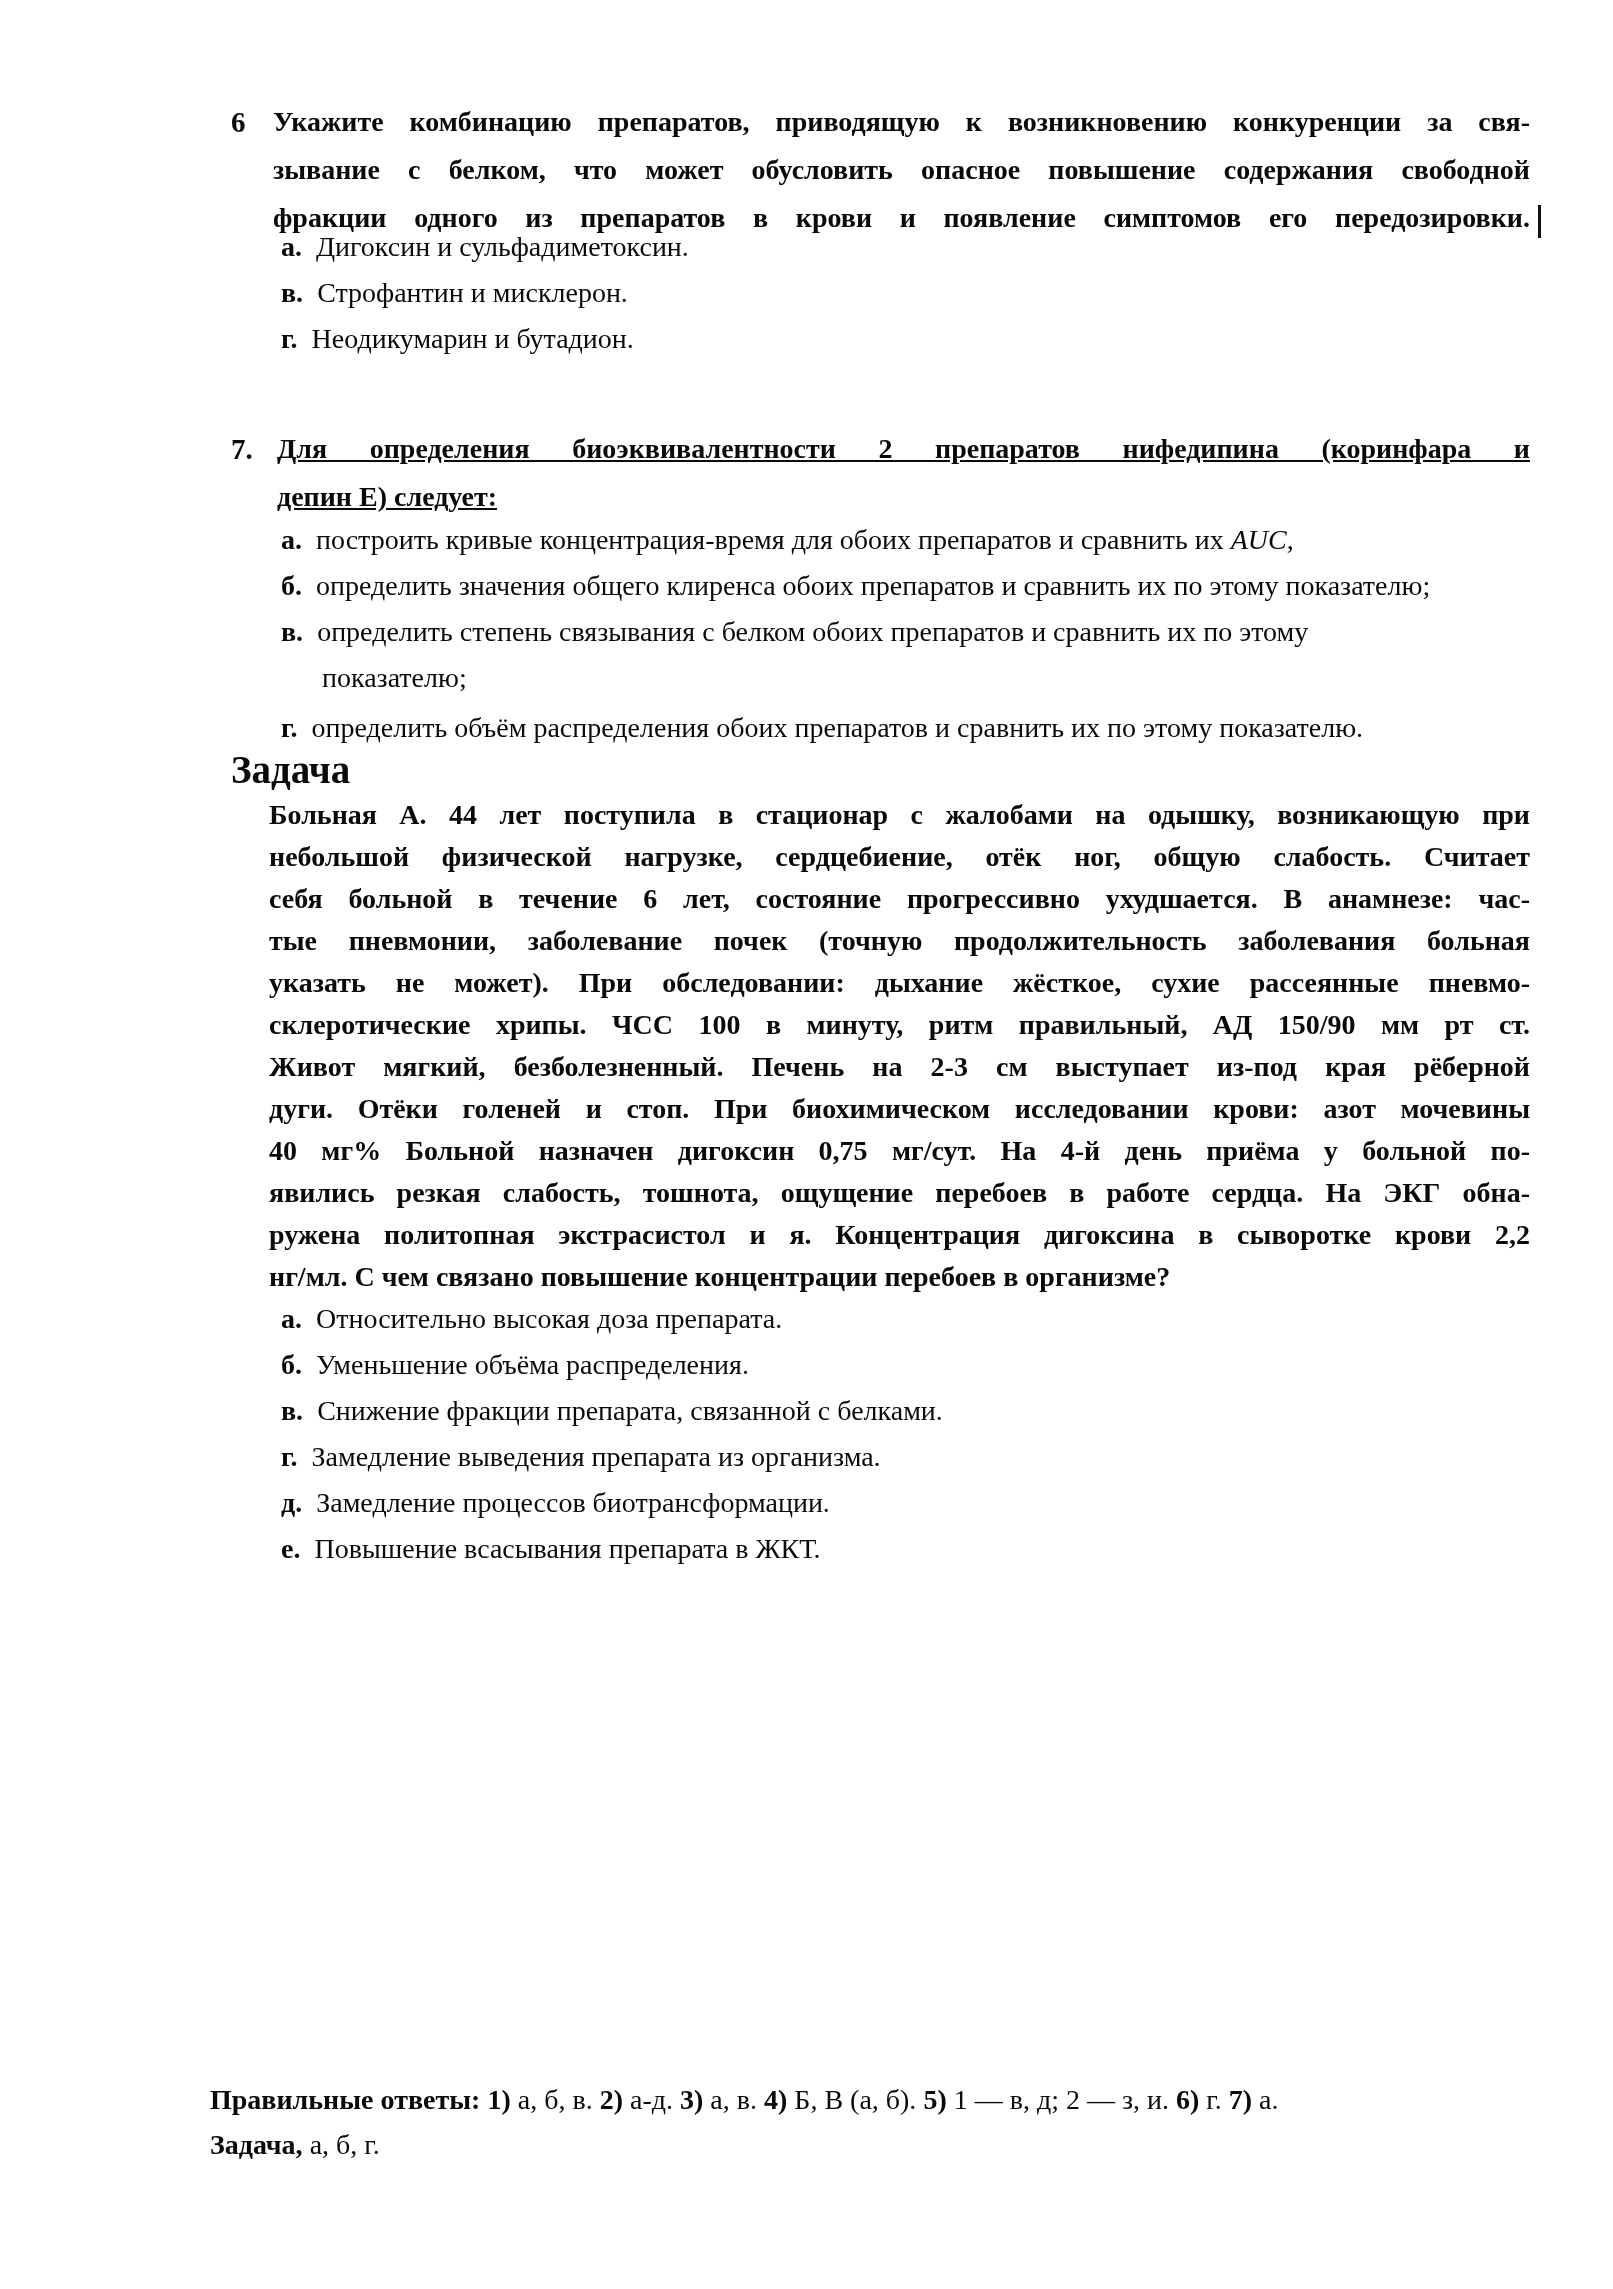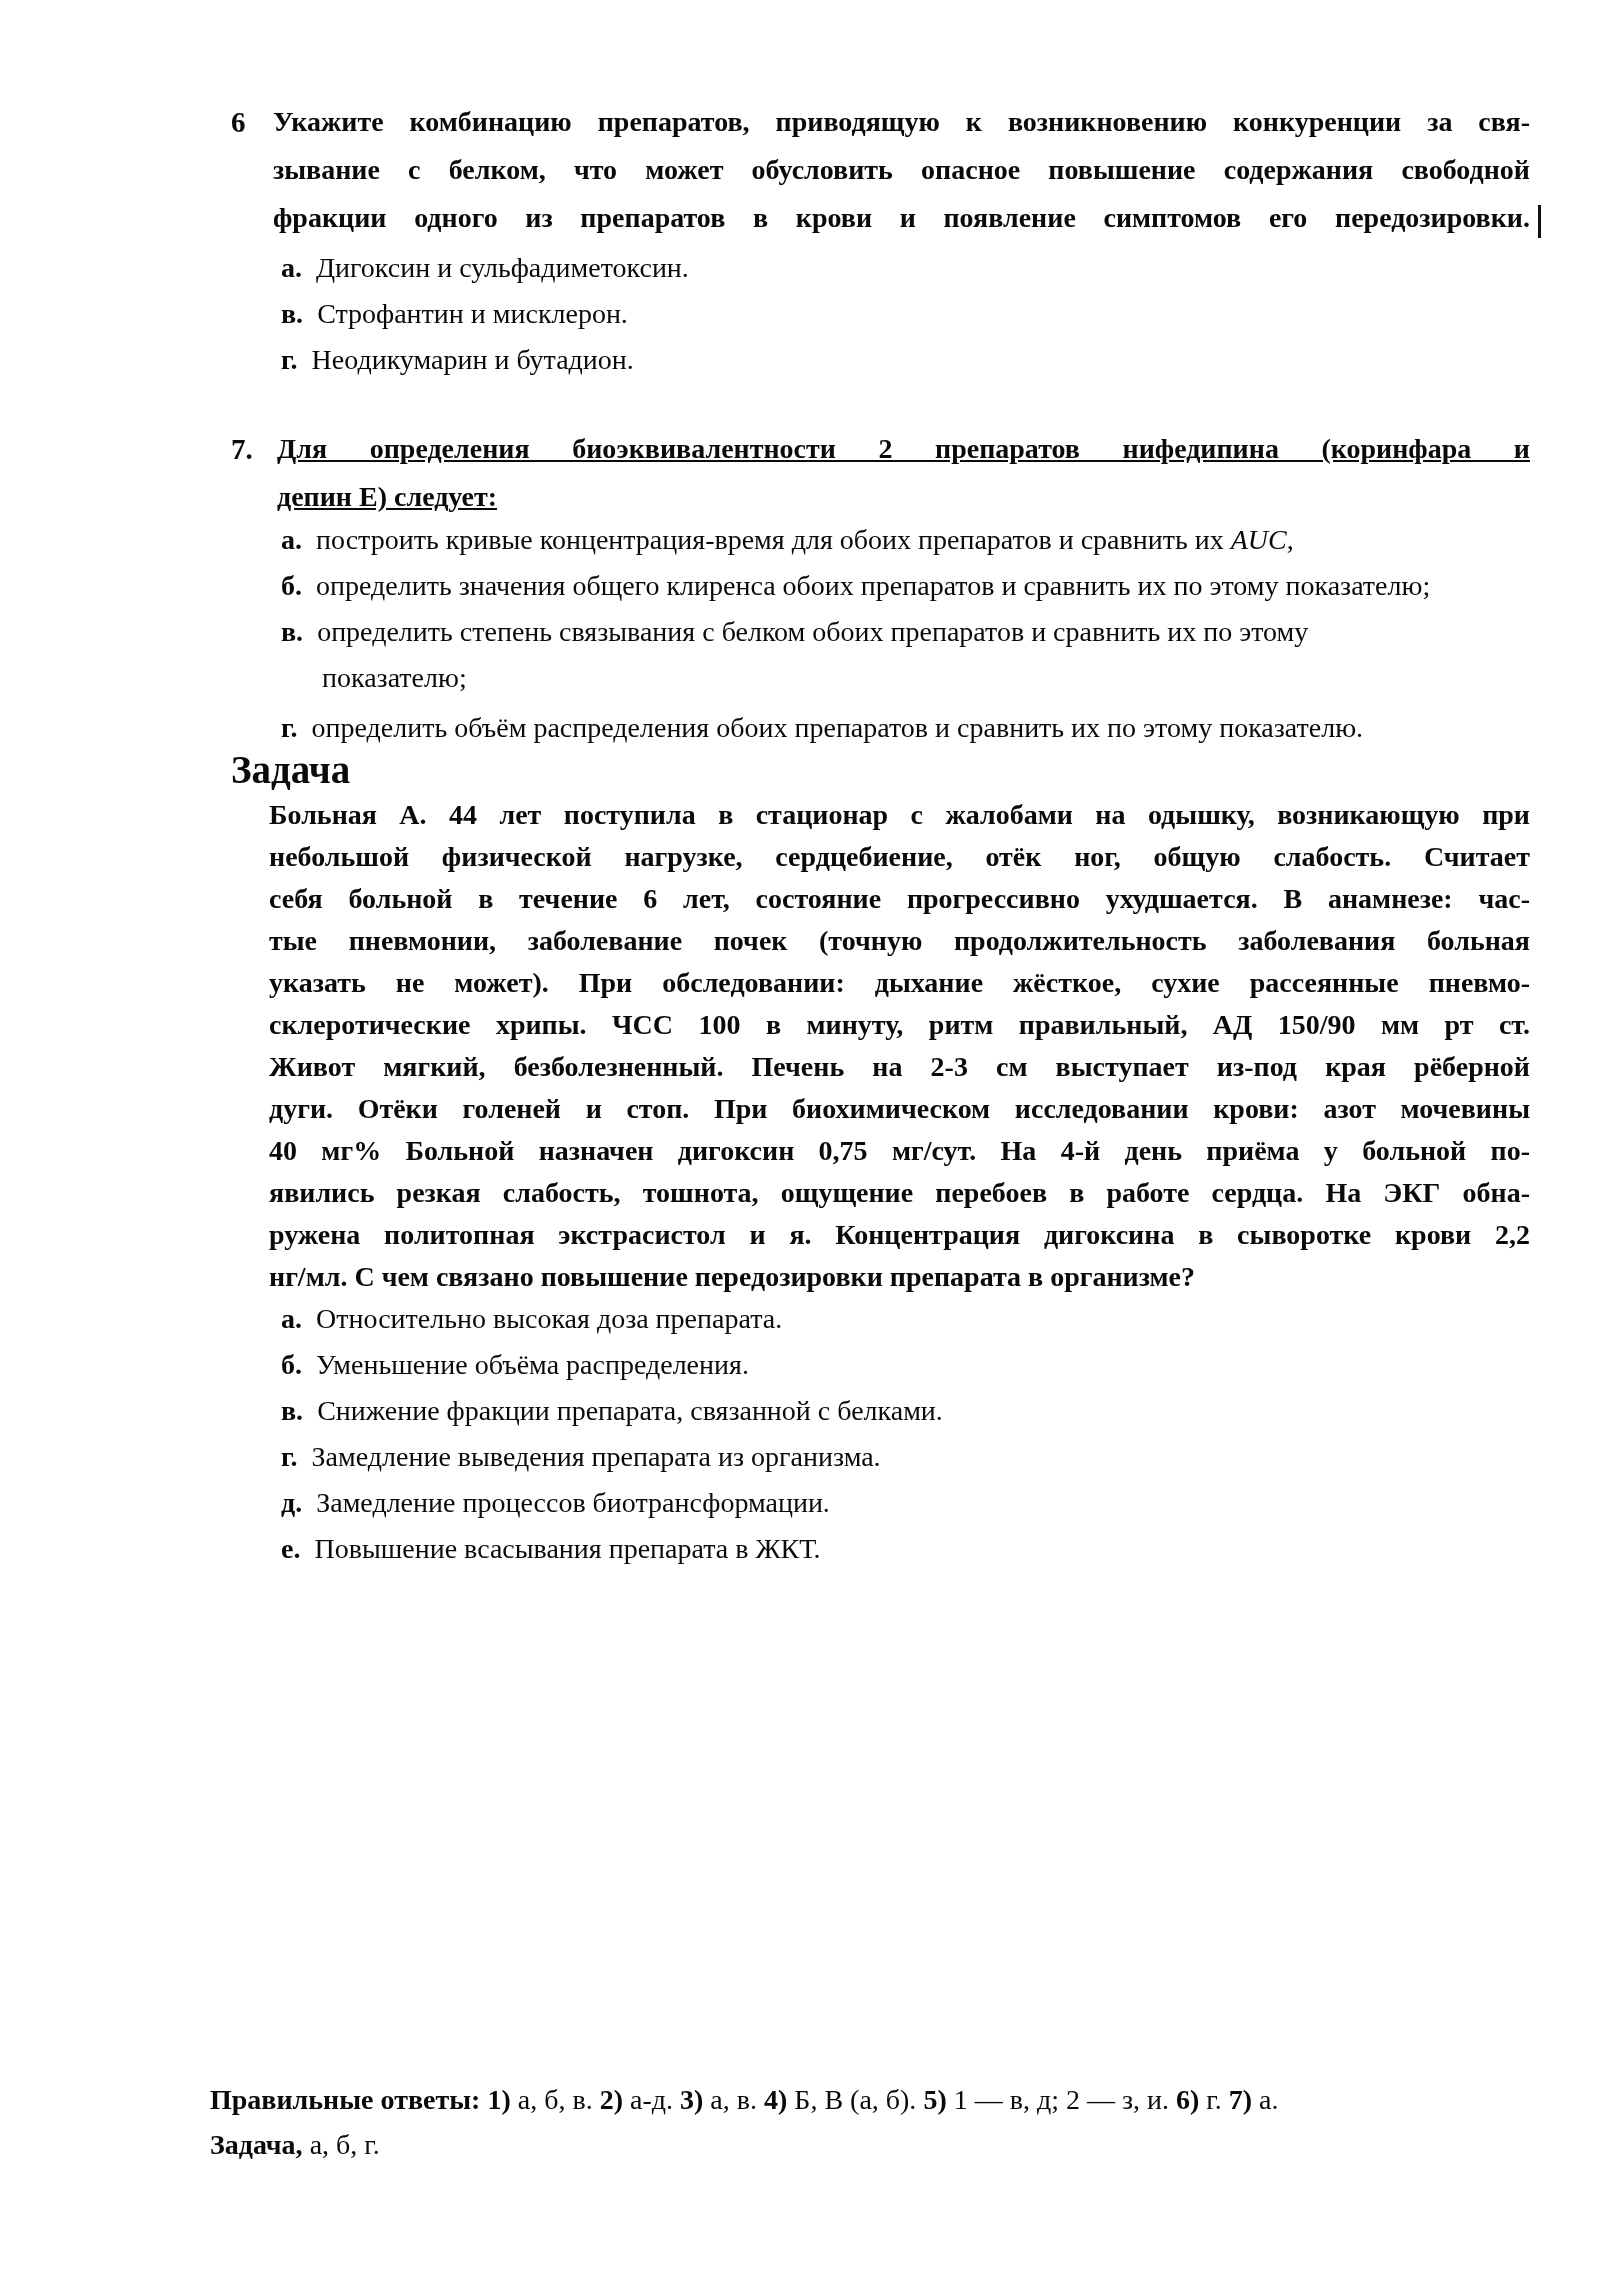--- a/index.html
+++ b/index.html
@@ -33,21 +33,21 @@
 <div class="page">
 
   <section>
     <div class="qnum abs" style="left:231px;top:98px;">6</div>
     <div class="stem abs" style="left:273px;top:98px;width:1257px;">
       <div class="jline">Укажите комбинацию препаратов, приводящую к возникновению конкуренции за свя-</div>
       <div class="jline">зывание с белком, что может обусловить опасное повышение содержания свободной</div>
       <div class="jline">фракции одного из препаратов в крови и появление симптомов его передозировки.</div>
     </div>
     <div class="margin-bar abs" style="left:1538px;top:205px;width:2.8px;height:33px;"></div>
-    <div class="abs" style="left:281px;top:245px;">
+    <div class="abs" style="left:281px;top:224px;">
       <div class="opt"><span class="ol">а.</span><span>Дигоксин и сульфадиметоксин.</span></div>
       <div class="opt"><span class="ol">в.</span><span>Строфантин и мисклерон.</span></div>
       <div class="opt"><span class="ol">г.</span><span>Неодикумарин и бутадион.</span></div>
     </div>
   </section>
 
   <section>
     <div class="qnum abs" style="left:231px;top:425px;">7.</div>
     <div class="stem abs" style="left:277px;top:425px;width:1253px;text-decoration:underline;">
       <div class="jline">Для определения биоэквивалентности 2 препаратов нифедипина (коринфара и</div>
@@ -71,21 +71,21 @@
       <div class="jline">небольшой физической нагрузке, сердцебиение, отёк ног, общую слабость. Считает</div>
       <div class="jline">себя больной в течение 6 лет, состояние прогрессивно ухудшается. В анамнезе: час-</div>
       <div class="jline">тые пневмонии, заболевание почек (точную продолжительность заболевания больная</div>
       <div class="jline">указать не может). При обследовании: дыхание жёсткое, сухие рассеянные пневмо-</div>
       <div class="jline">склеротические хрипы. ЧСС 100 в минуту, ритм правильный, АД 150/90 мм рт ст.</div>
       <div class="jline">Живот мягкий, безболезненный. Печень на 2-3 см выступает из-под края рёберной</div>
       <div class="jline">дуги. Отёки голеней и стоп. При биохимическом исследовании крови: азот мочевины</div>
       <div class="jline">40 мг% Больной назначен дигоксин 0,75 мг/сут. На 4-й день приёма у больной по-</div>
       <div class="jline">явились резкая слабость, тошнота, ощущение перебоев в работе сердца. На ЭКГ обна-</div>
       <div class="jline">ружена политопная экстрасистол и я. Концентрация дигоксина в сыворотке крови 2,2</div>
-      <div class="plain">нг/мл. С чем связано повышение передозировки препарата в организме?</div>
+      <div class="plain">нг/мл. С чем связано повышение концентрации перебоев в организме?</div>
     </div>
     <div class="abs" style="left:281px;top:1296px;">
       <div class="opt"><span class="ol">а.</span><span>Относительно высокая доза препарата.</span></div>
       <div class="opt"><span class="ol">б.</span><span>Уменьшение объёма распределения.</span></div>
       <div class="opt"><span class="ol">в.</span><span>Снижение фракции препарата, связанной с белками.</span></div>
       <div class="opt"><span class="ol">г.</span><span>Замедление выведения препарата из организма.</span></div>
       <div class="opt"><span class="ol">д.</span><span>Замедление процессов биотрансформации.</span></div>
       <div class="opt"><span class="ol">е.</span><span>Повышение всасывания препарата в ЖКТ.</span></div>
     </div>
   </section>

